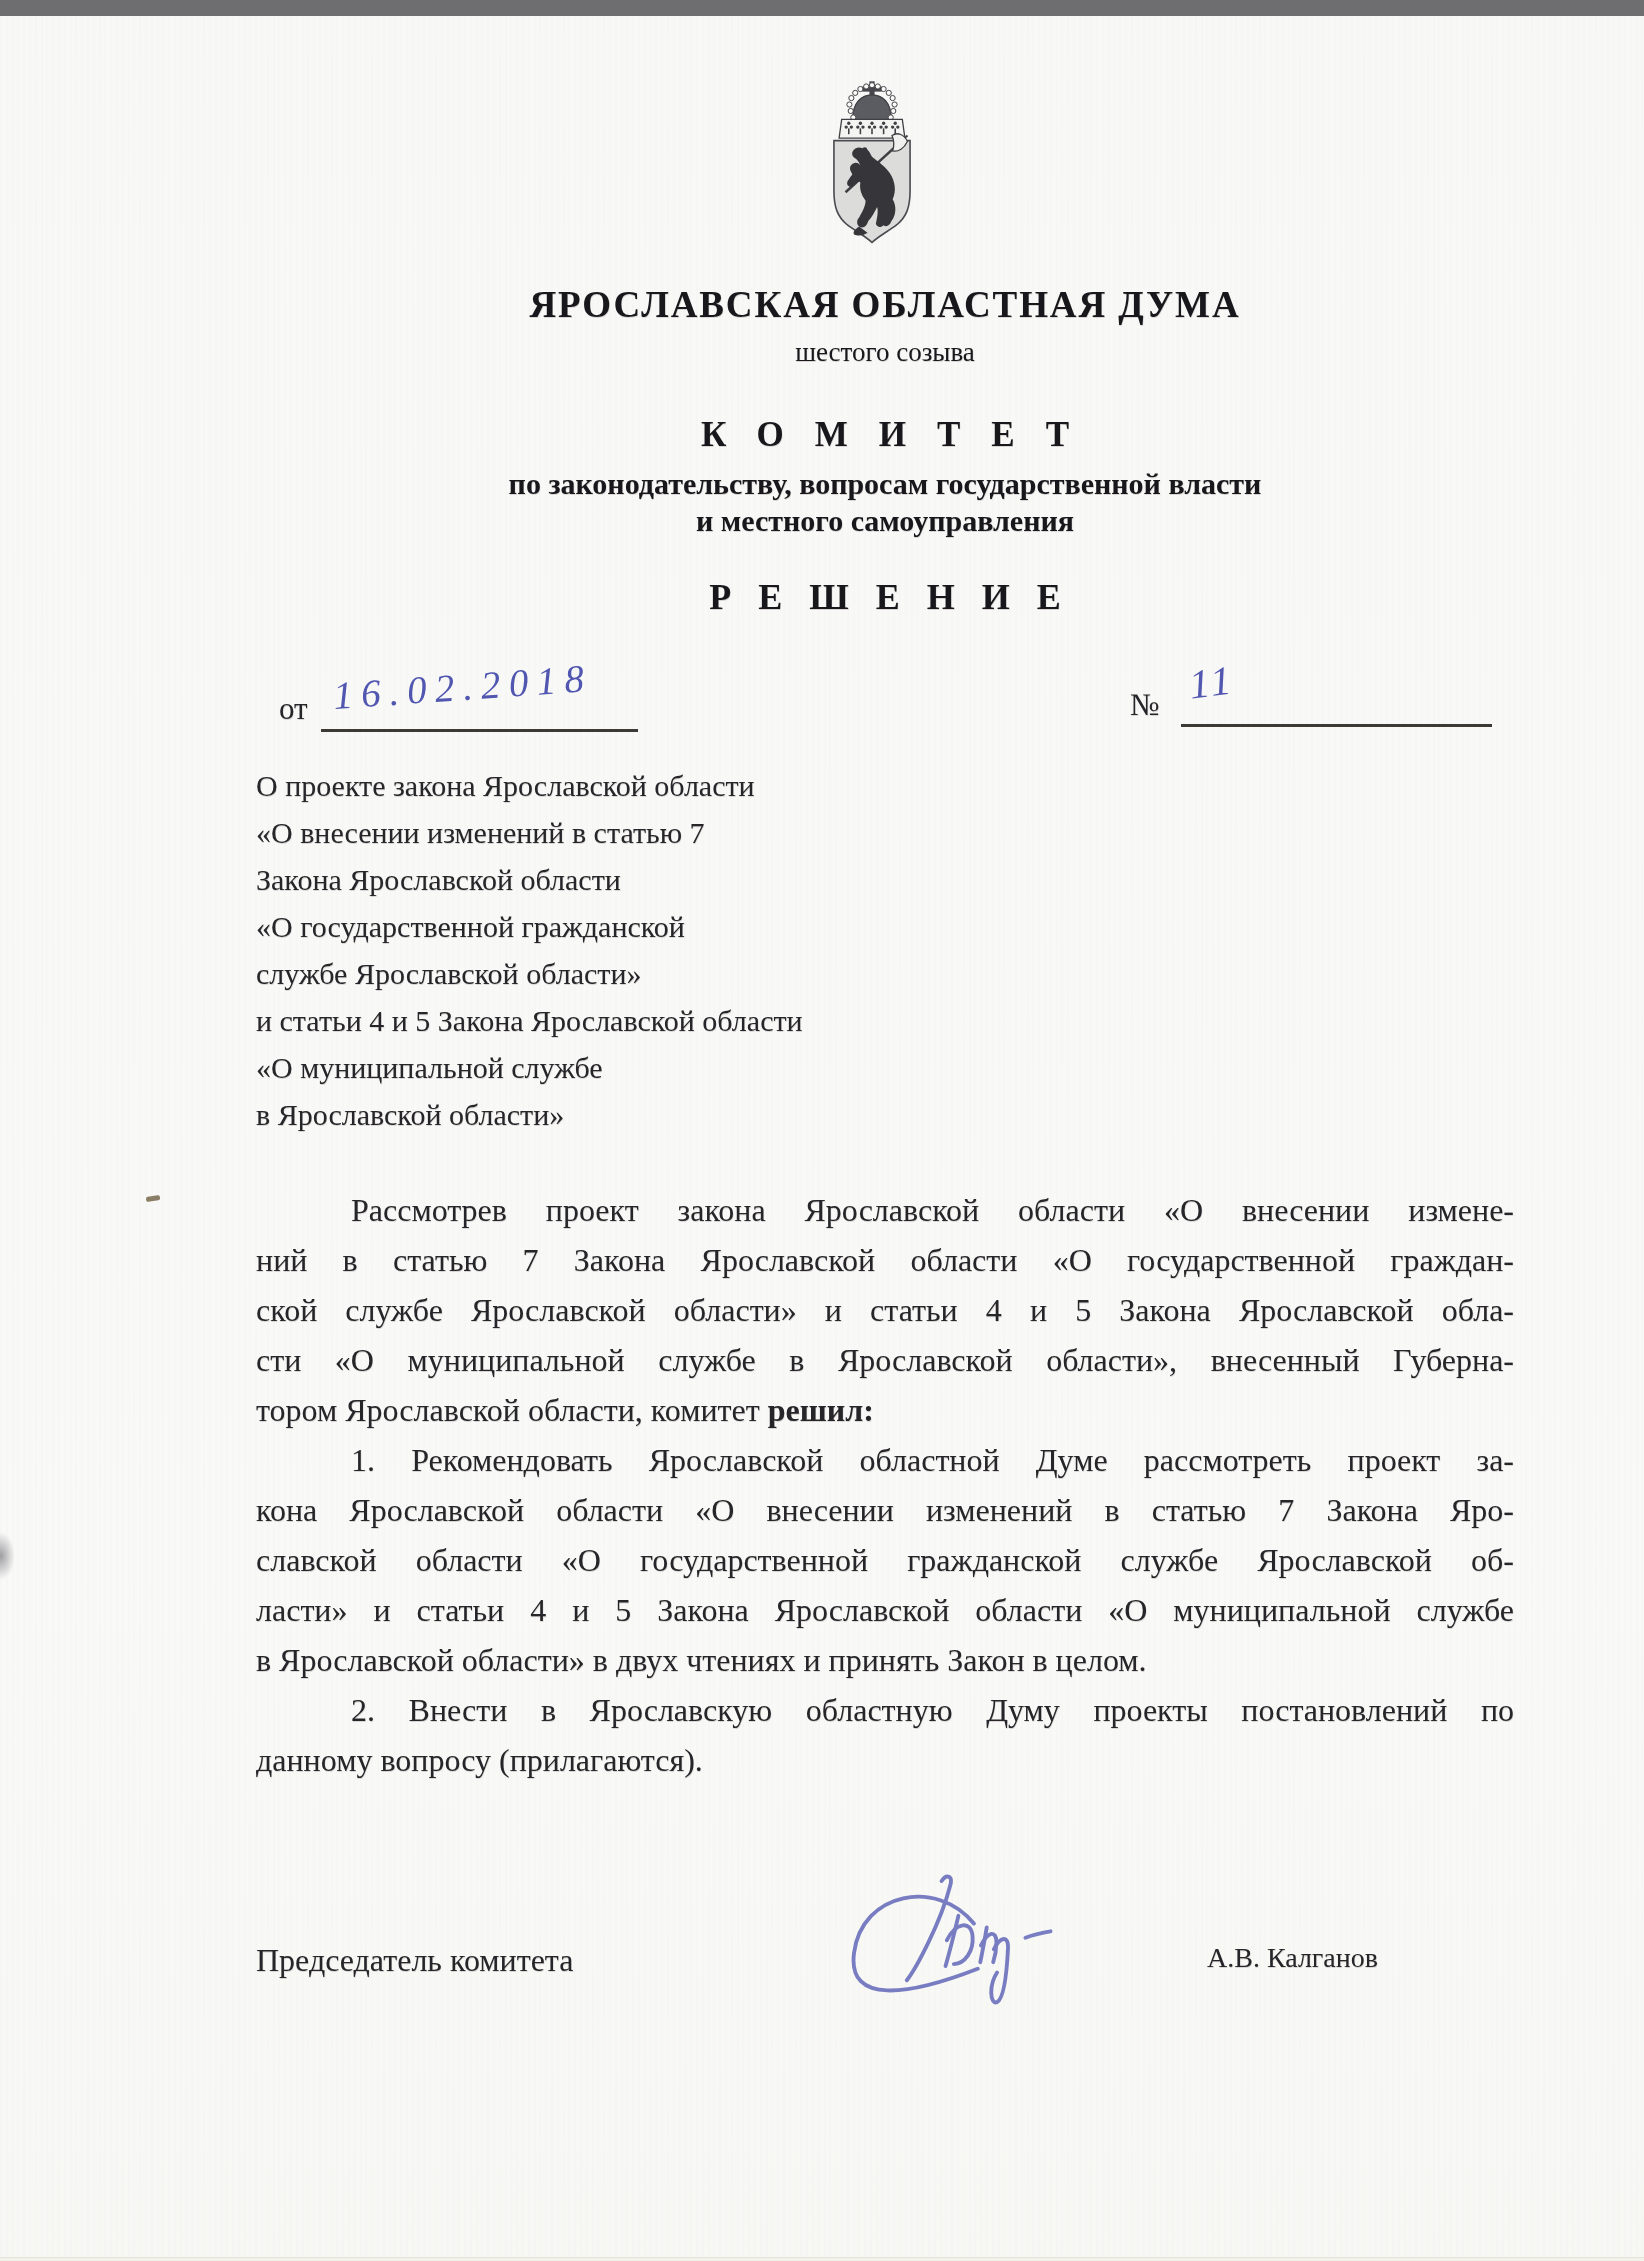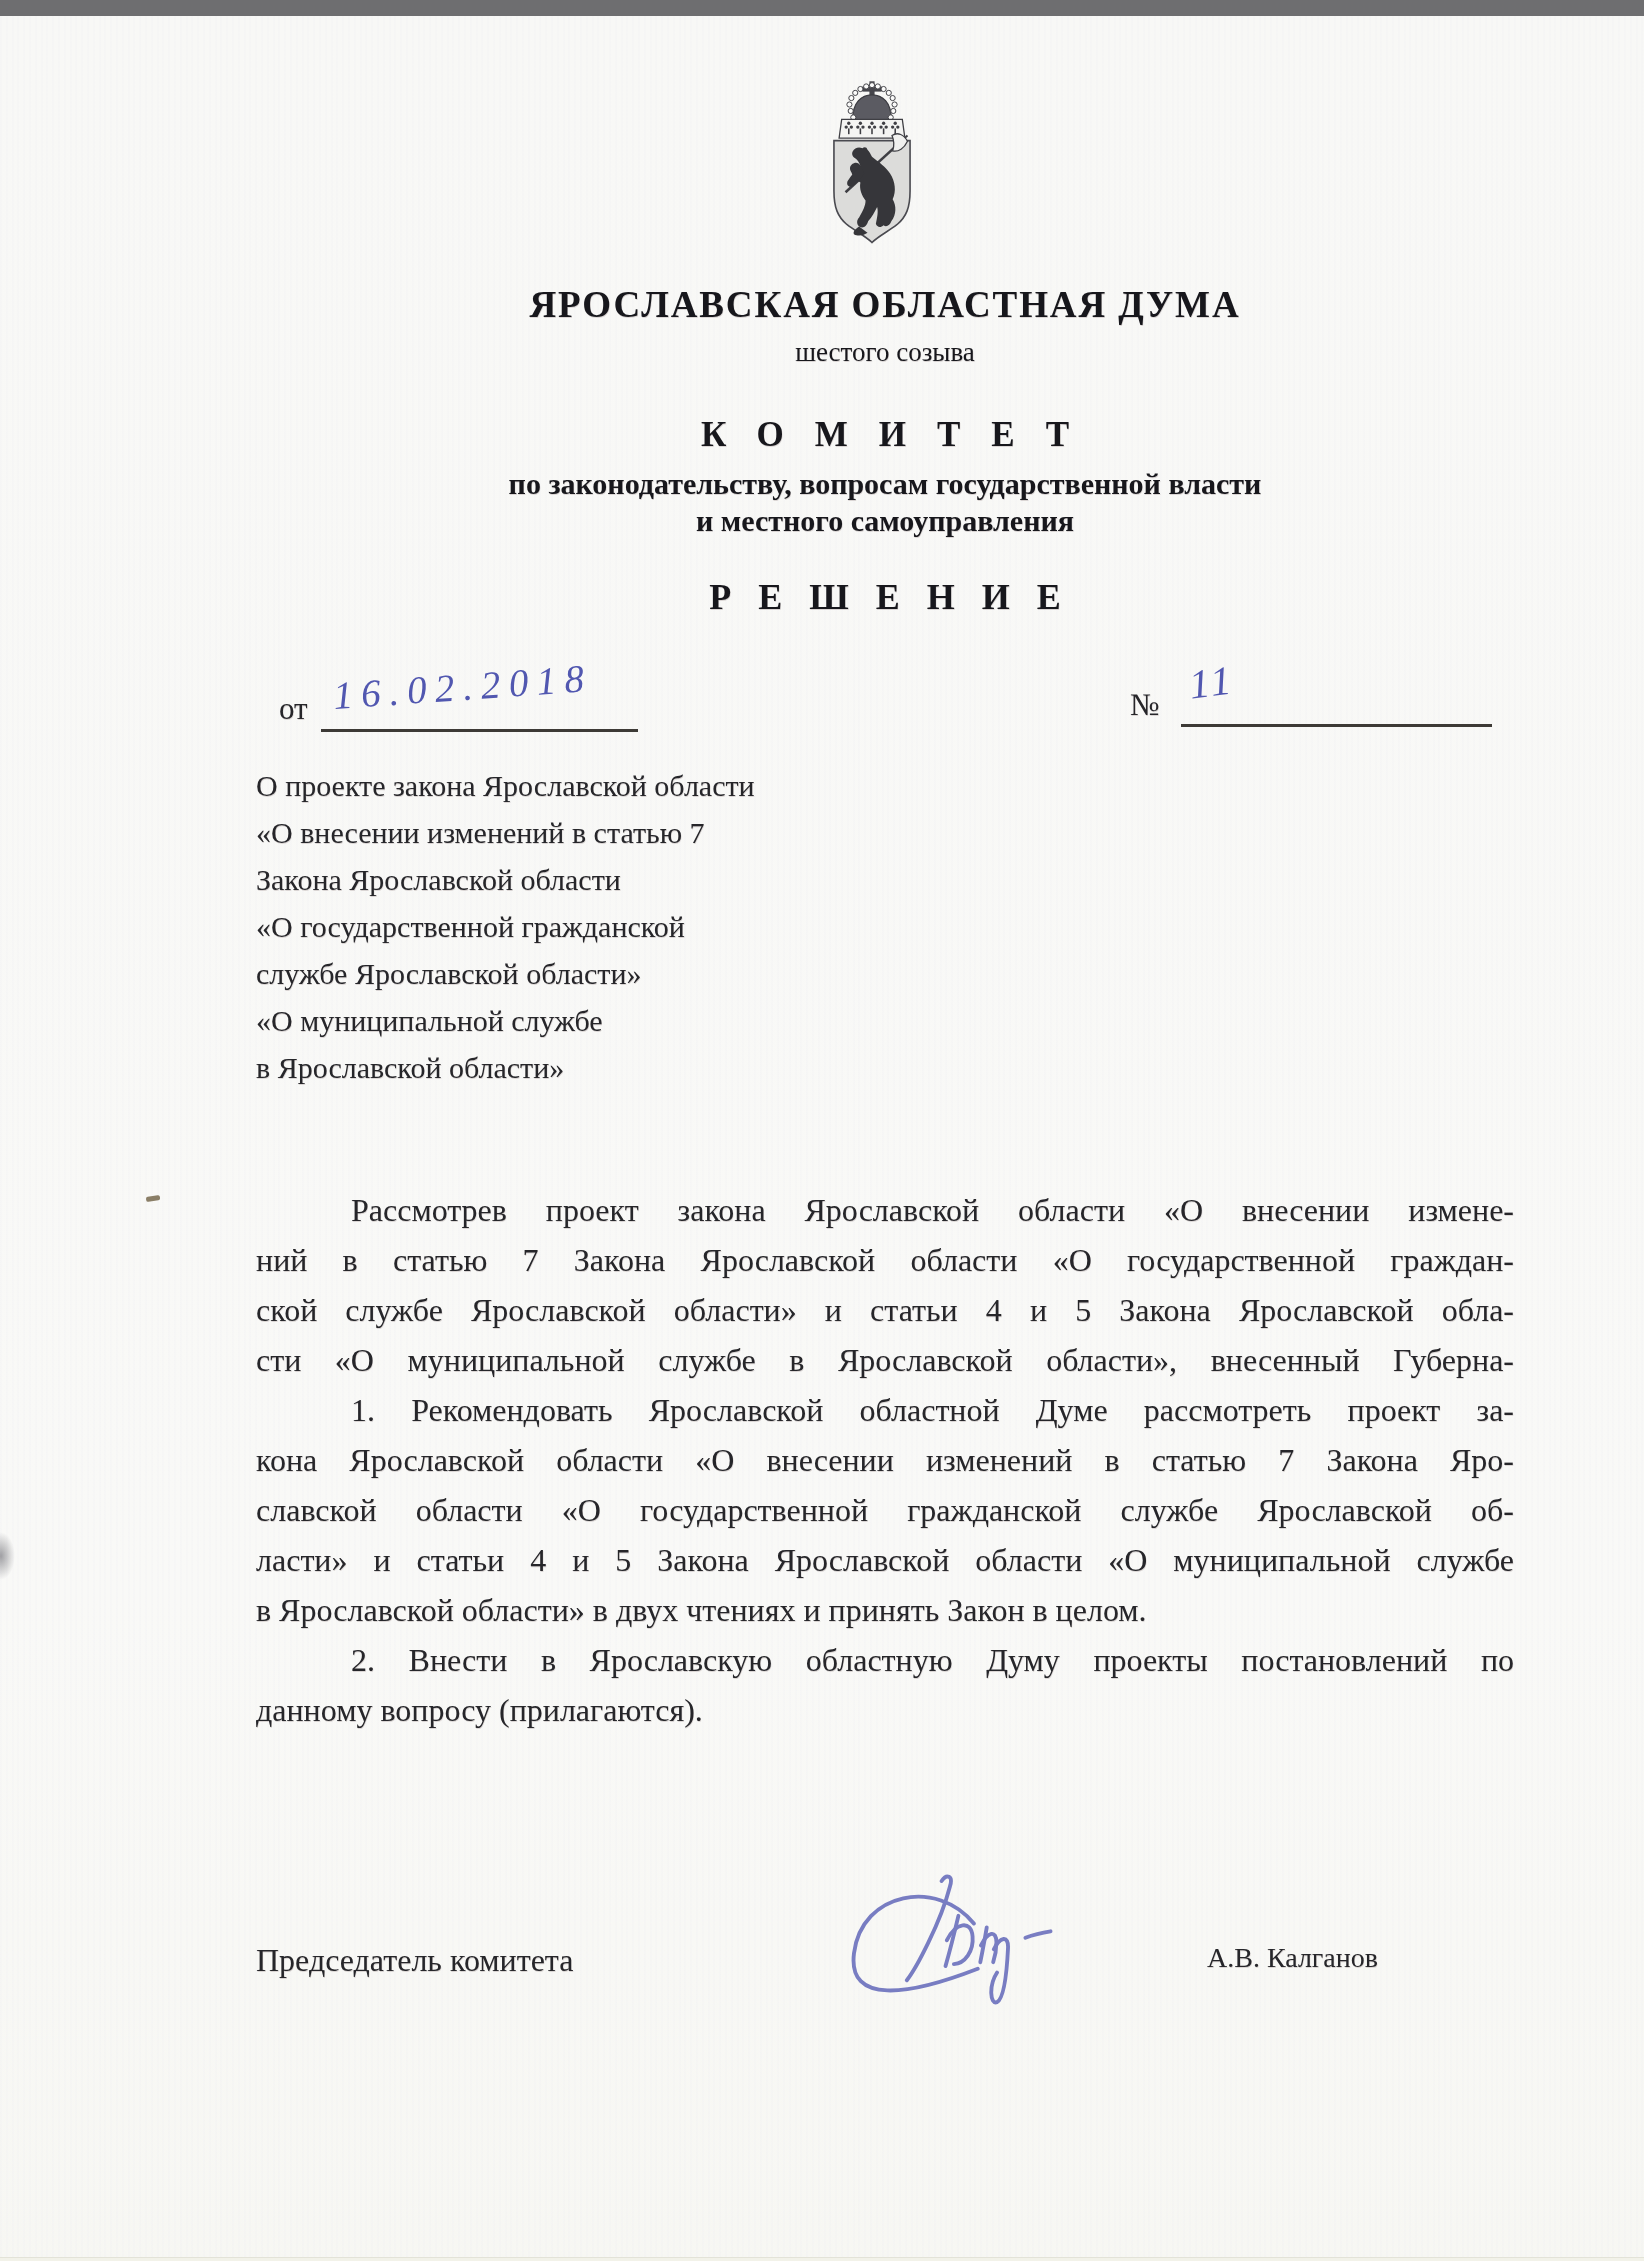--- a/index.html
+++ b/index.html
@@ -141,30 +141,32 @@
   <span class="abs meta-label num-label">№</span>
   <span class="abs hw hw-num">11</span>
   <div class="abs u-line num-line"></div>
 
   <div class="abs subject">
     <div>О проекте закона Ярославской области</div>
     <div>«О внесении изменений в статью 7</div>
     <div>Закона Ярославской области</div>
     <div>«О государственной гражданской</div>
     <div>службе Ярославской области»</div>
+    <div>и статьи 4 и 5 Закона Ярославской области</div>
     <div>«О муниципальной службе</div>
     <div>в Ярославской области»</div>
   </div>
 
   <div class="abs bodytext">
     <div>
       <div class="jline indent">Рассмотрев проект закона Ярославской области «О внесении измене-</div>
       <div class="jline">ний в статью 7 Закона Ярославской области «О государственной граждан-</div>
       <div class="jline">ской службе Ярославской области» и статьи 4 и 5 Закона Ярославской обла-</div>
       <div class="jline">сти «О муниципальной службе в Ярославской области», внесенный Губерна-</div>
+      <div><span>тором Ярославской области, комитет </span><span class="b">решил:</span></div>
     </div>
     <div>
       <div class="jline indent">1. Рекомендовать Ярославской областной Думе рассмотреть проект за-</div>
       <div class="jline">кона Ярославской области «О внесении изменений в статью 7 Закона Яро-</div>
       <div class="jline">славской области «О государственной гражданской службе Ярославской об-</div>
       <div class="jline">ласти» и статьи 4 и 5 Закона Ярославской области «О муниципальной службе</div>
       <div>в Ярославской области» в двух чтениях и принять Закон в целом.</div>
     </div>
     <div>
       <div class="jline indent">2. Внести в Ярославскую областную Думу проекты постановлений по</div>

